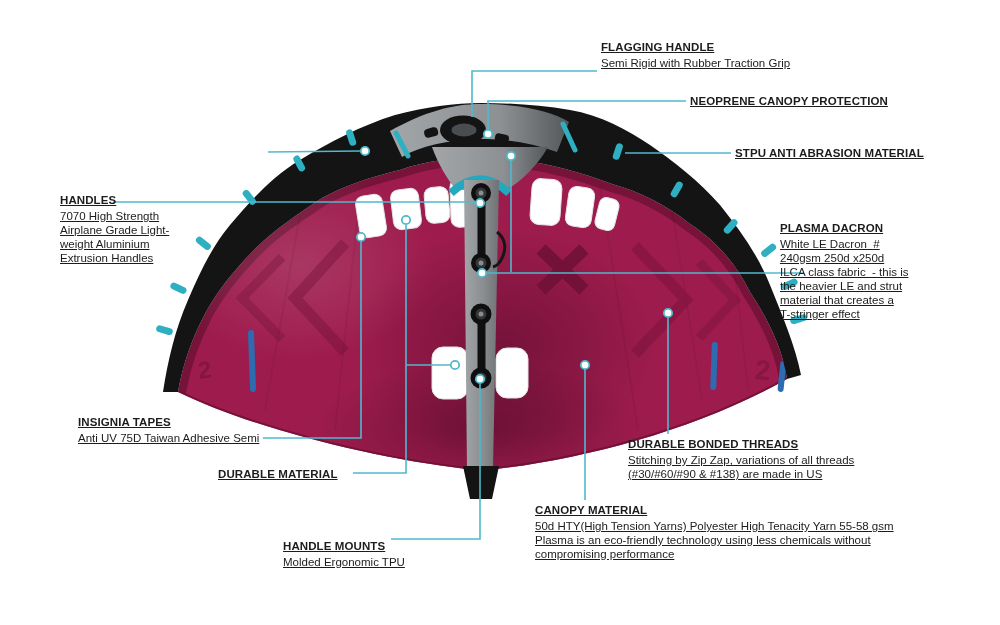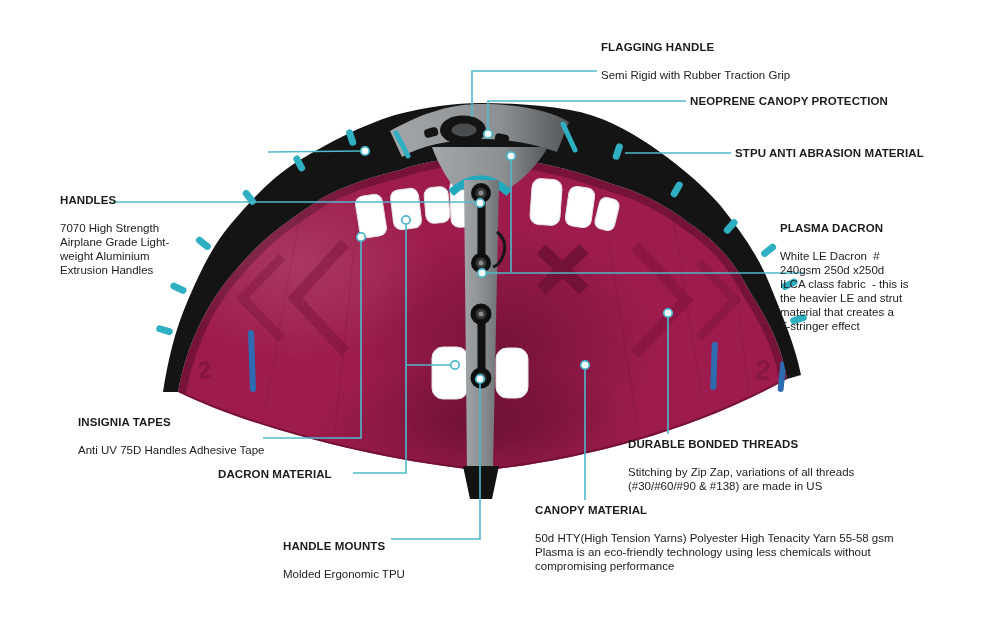--- a/index.html
+++ b/index.html
@@ -1,21 +1,21 @@
 <!DOCTYPE html>
 <html><head>
 <meta charset="utf-8">
 <style>
   html,body{margin:0;padding:0;background:#ffffff;}
   body{width:1000px;height:625px;overflow:hidden;font-family:"Liberation Sans",sans-serif;}
   .stage{position:relative;width:1000px;height:625px;background:#ffffff;}
   .art{position:absolute;left:0;top:0;}
-  .callout{position:absolute;color:#1c1c1c;font-size:11.5px;line-height:14px;}
+  .callout{position:absolute;color:#1c1c1c;font-size:11.5px;line-height:14px;text-decoration:underline;}
   .c-title{font-weight:700;letter-spacing:.1px;}
-  .c-body{white-space:pre-wrap;margin-top:14px;}
+  .c-body{white-space:pre-wrap;margin-top:2px;}
 </style>
 </head>
 <body>
 
 <div class="stage">
 
   <svg class="art" width="1000" height="625" viewBox="0 0 1000 625">
     <defs>
       <linearGradient id="strutG" x1="0" y1="0" x2="1" y2="0">
         <stop offset="0" stop-color="#a2a5a7"></stop>
@@ -211,25 +211,25 @@
     <div class="c-body">White LE Dacron  #
 240gsm 250d x250d
 ILCA class fabric  - this is
 the heavier LE and strut
 material that creates a
 T-stringer effect</div>
   </div>
 
   <div class="callout" style="left:78px;top:415px">
     <div class="c-title">INSIGNIA TAPES</div>
-    <div class="c-body">Anti UV 75D Handles Adhesive Tape</div>
+    <div class="c-body">Anti UV 75D Taiwan Adhesive Semi</div>
   </div>
 
   <div class="callout" style="left:218px;top:467px">
-    <div class="c-title">DACRON MATERIAL</div>
+    <div class="c-title">DURABLE MATERIAL</div>
   </div>
 
   <div class="callout" style="left:628px;top:437px">
     <div class="c-title">DURABLE BONDED THREADS</div>
     <div class="c-body">Stitching by Zip Zap, variations of all threads
 (#30/#60/#90 &amp; #138) are made in US</div>
   </div>
 
   <div class="callout" style="left:535px;top:503px">
     <div class="c-title">CANOPY MATERIAL</div>

